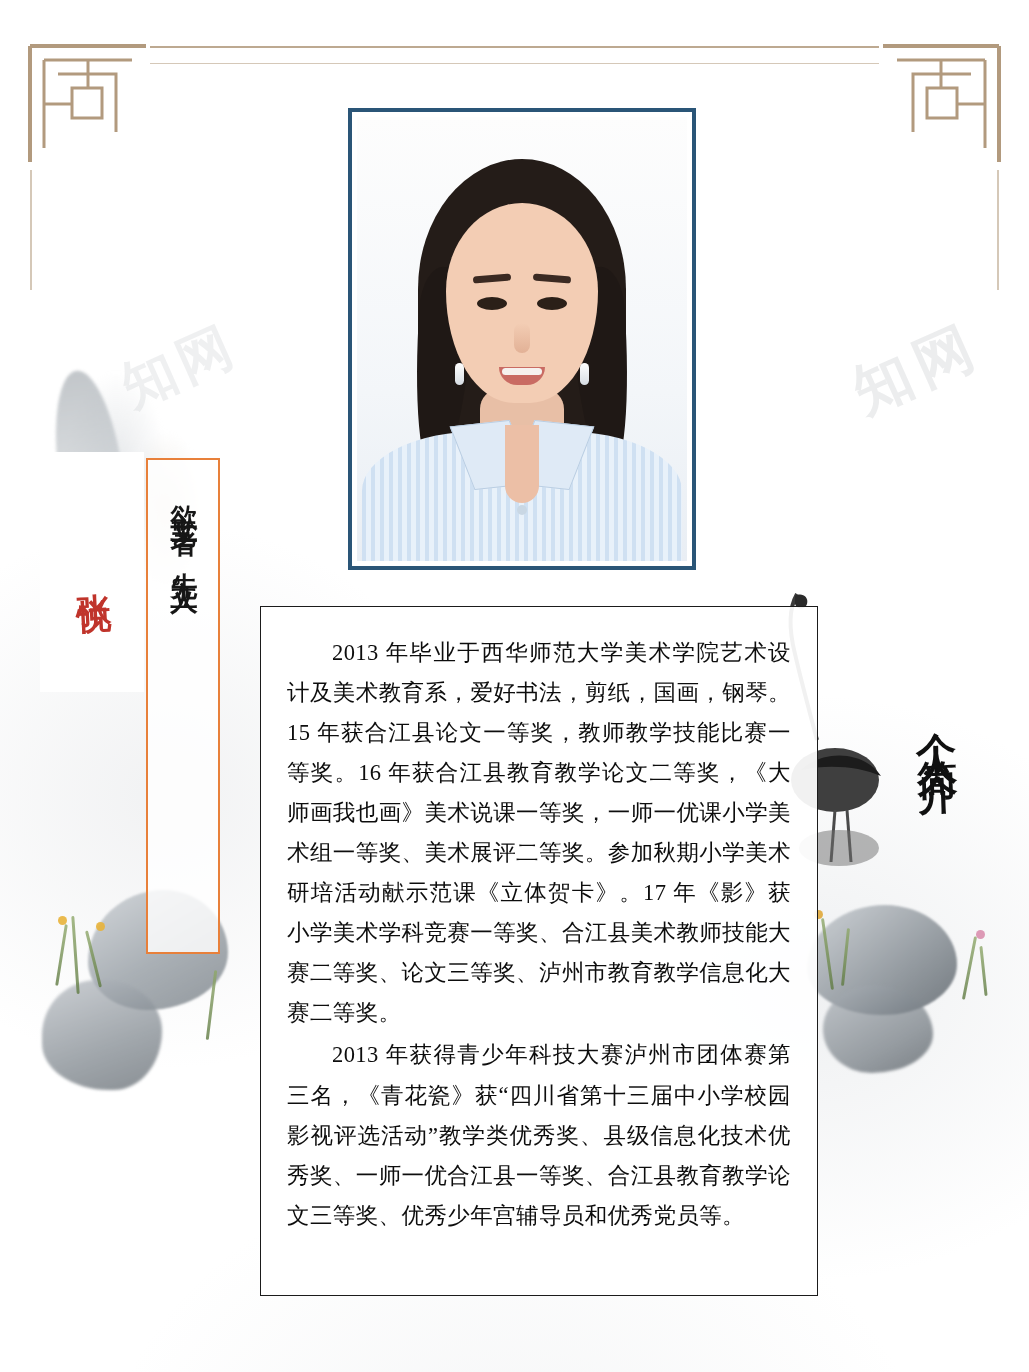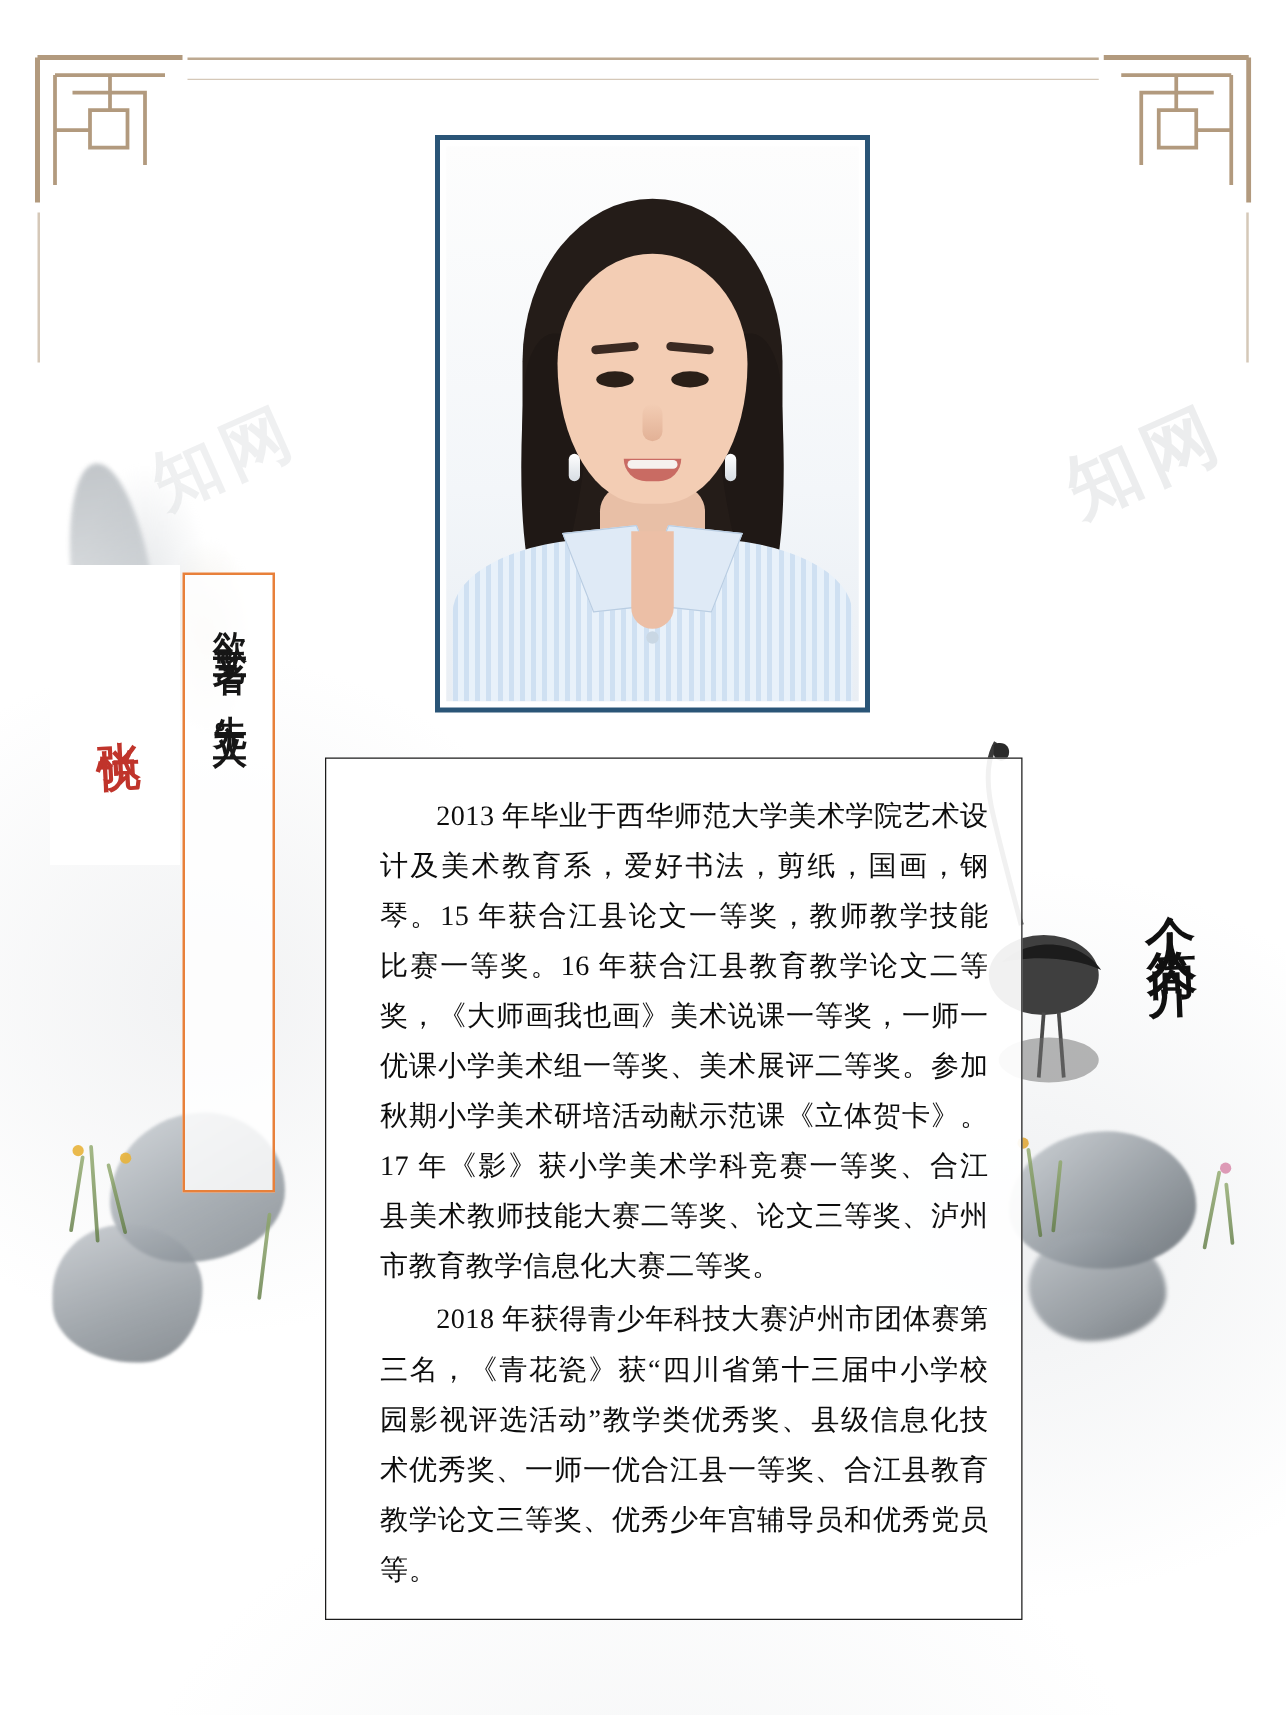--- a/index.html
+++ b/index.html
@@ -382,21 +382,21 @@
   
   .body-box {
     position: absolute;
     left: 260px;
     top: 606px;
     width: 558px;
     height: 690px;
     border: 1px solid #1b1b1b;
     box-sizing: border-box;
     background: rgba(255,255,255,0.93);
-    padding: 26px 26px 18px 43px;
+    padding: 26px 26px 18px 26px;
   }
   .para {
     font-family: "Liberation Serif", "DejaVu Serif", serif;
     font-size: 22.5px;
     line-height: 1.78;
     color: #0d0d0d;
     text-align: justify;
     text-justify: inter-ideograph;
     text-indent: 2em;
     margin: 0 0 2px 0;
@@ -498,16 +498,16 @@
   </div>
 
   <div class="motto-box">
     <div class="motto-text">欲立艺者，先立人。</div>
   </div>
 
   <div class="section-title">个人简介</div>
 
   <div class="body-box">
     <p class="para">2013 年毕业于西华师范大学美术学院艺术设计及美术教育系，爱好书法，剪纸，国画，钢琴。15 年获合江县论文一等奖，教师教学技能比赛一等奖。16 年获合江县教育教学论文二等奖，《大师画我也画》美术说课一等奖，一师一优课小学美术组一等奖、美术展评二等奖。参加秋期小学美术研培活动献示范课《立体贺卡》。17 年《影》获小学美术学科竞赛一等奖、合江县美术教师技能大赛二等奖、论文三等奖、泸州市教育教学信息化大赛二等奖。</p>
-    <p class="para">2018 年获得青少年科技大赛泸州市团体赛第三名，《青花瓷》获“四川省第十三届中小学校园影视评选活动”教学类优秀奖、县级信息化技术优秀奖、一师一优合江县一等奖、合江县教育教学论文三等奖、优秀少年宫辅导员和优秀党员等。</p>
+    <p class="para">2013 年获得青少年科技大赛泸州市团体赛第三名，《青花瓷》获“四川省第十三届中小学校园影视评选活动”教学类优秀奖、县级信息化技术优秀奖、一师一优合江县一等奖、合江县教育教学论文三等奖、优秀少年宫辅导员和优秀党员等。</p>
   </div>
 
 </div>
 
 </body></html>

